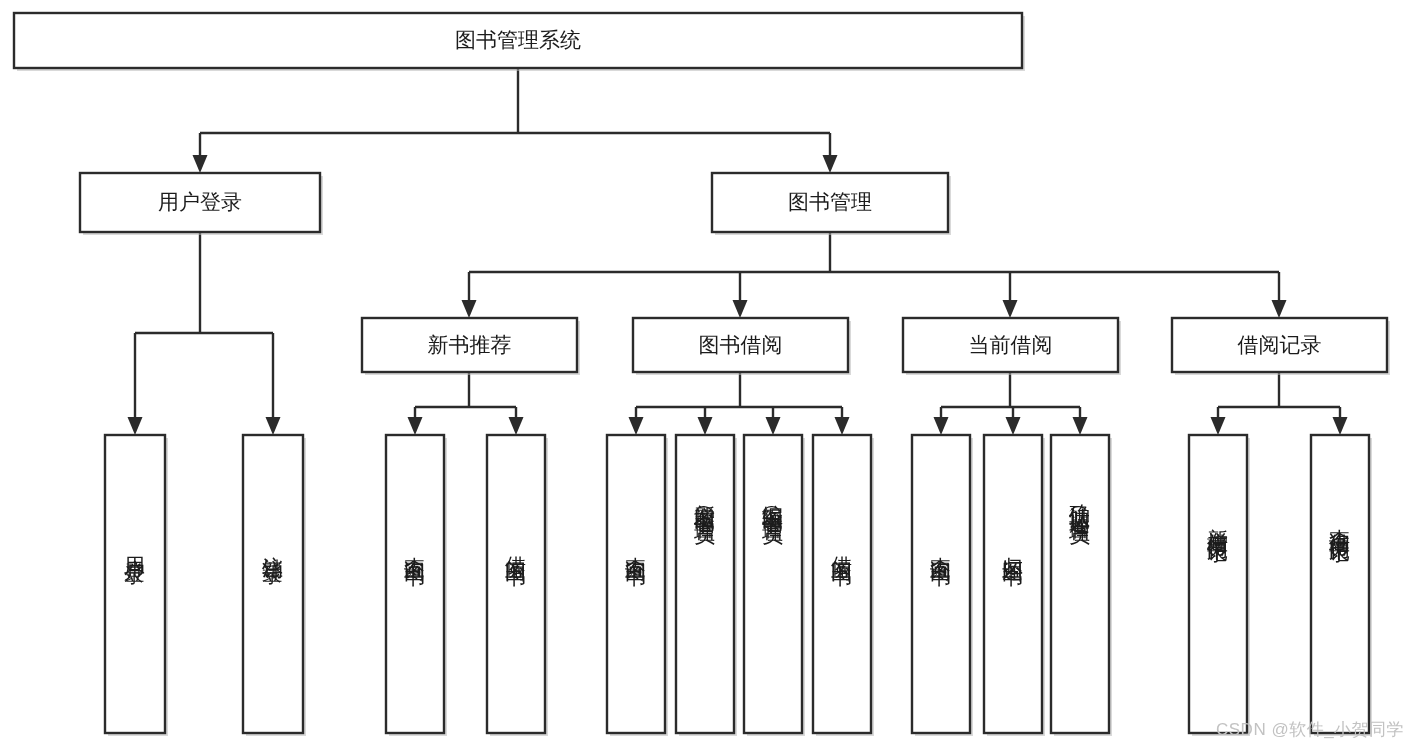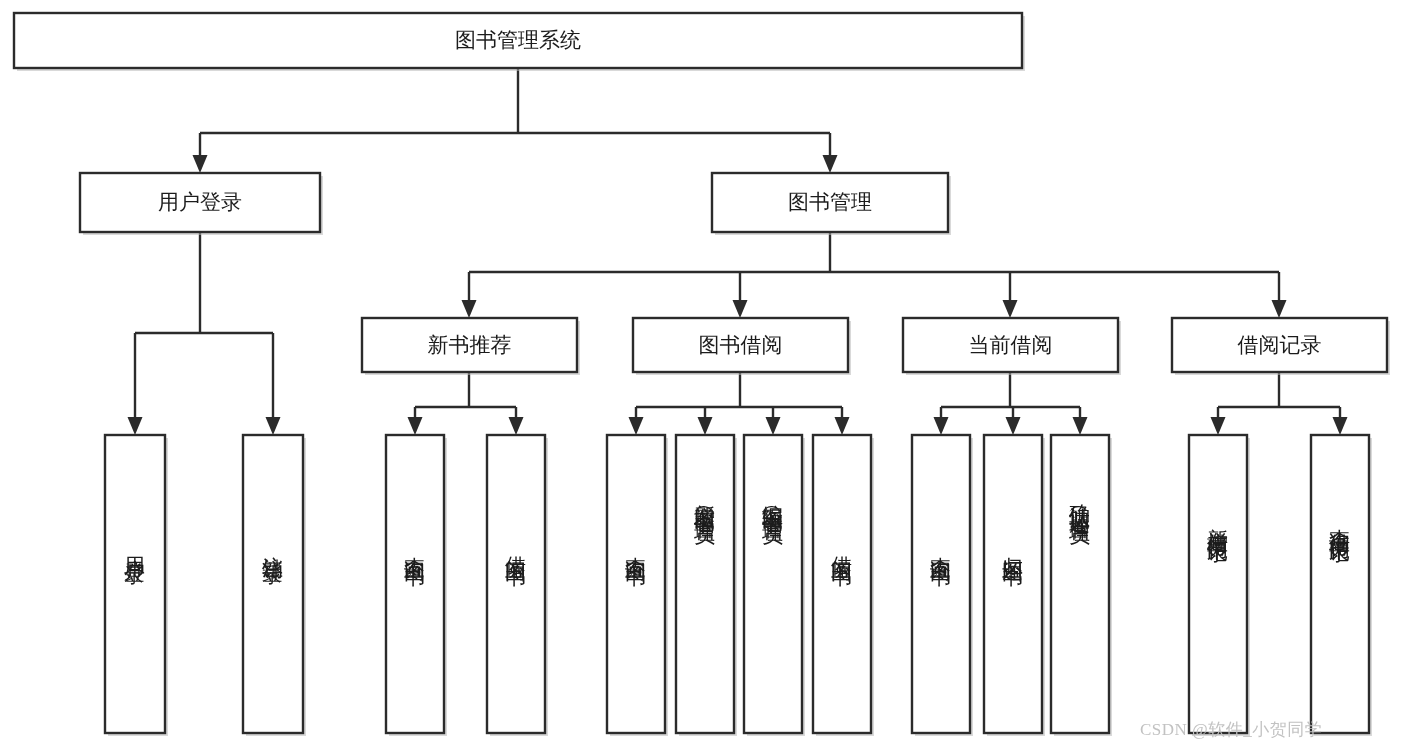--- a/index.html
+++ b/index.html
@@ -294,14 +294,14 @@
           <rect x="1189" y="435" width="58" height="298" class="node-box"></rect>
           <text x="1218" y="520.55" class="node-label-v" font-size="21" letter-spacing="4">新增借阅记录</text>
         </g>
         <g>
           <rect x="1314" y="438" width="58" height="298" class="node-shadow"></rect>
           <rect x="1311" y="435" width="58" height="298" class="node-box"></rect>
           <text x="1340" y="520.55" class="node-label-v" font-size="21" letter-spacing="4">查询借阅记录</text>
         </g>
       </g>
   </svg>
-  <div class="watermark-text" style="left: 1140px; top: 718px; font-family: Liberation Serif, serif;">CSDN @软件_小贺同学</div>
+  <div class="watermark-text" style="left: 1216px; top: 718px;">CSDN @软件_小贺同学</div>
 </div>
 
 </body></html>

